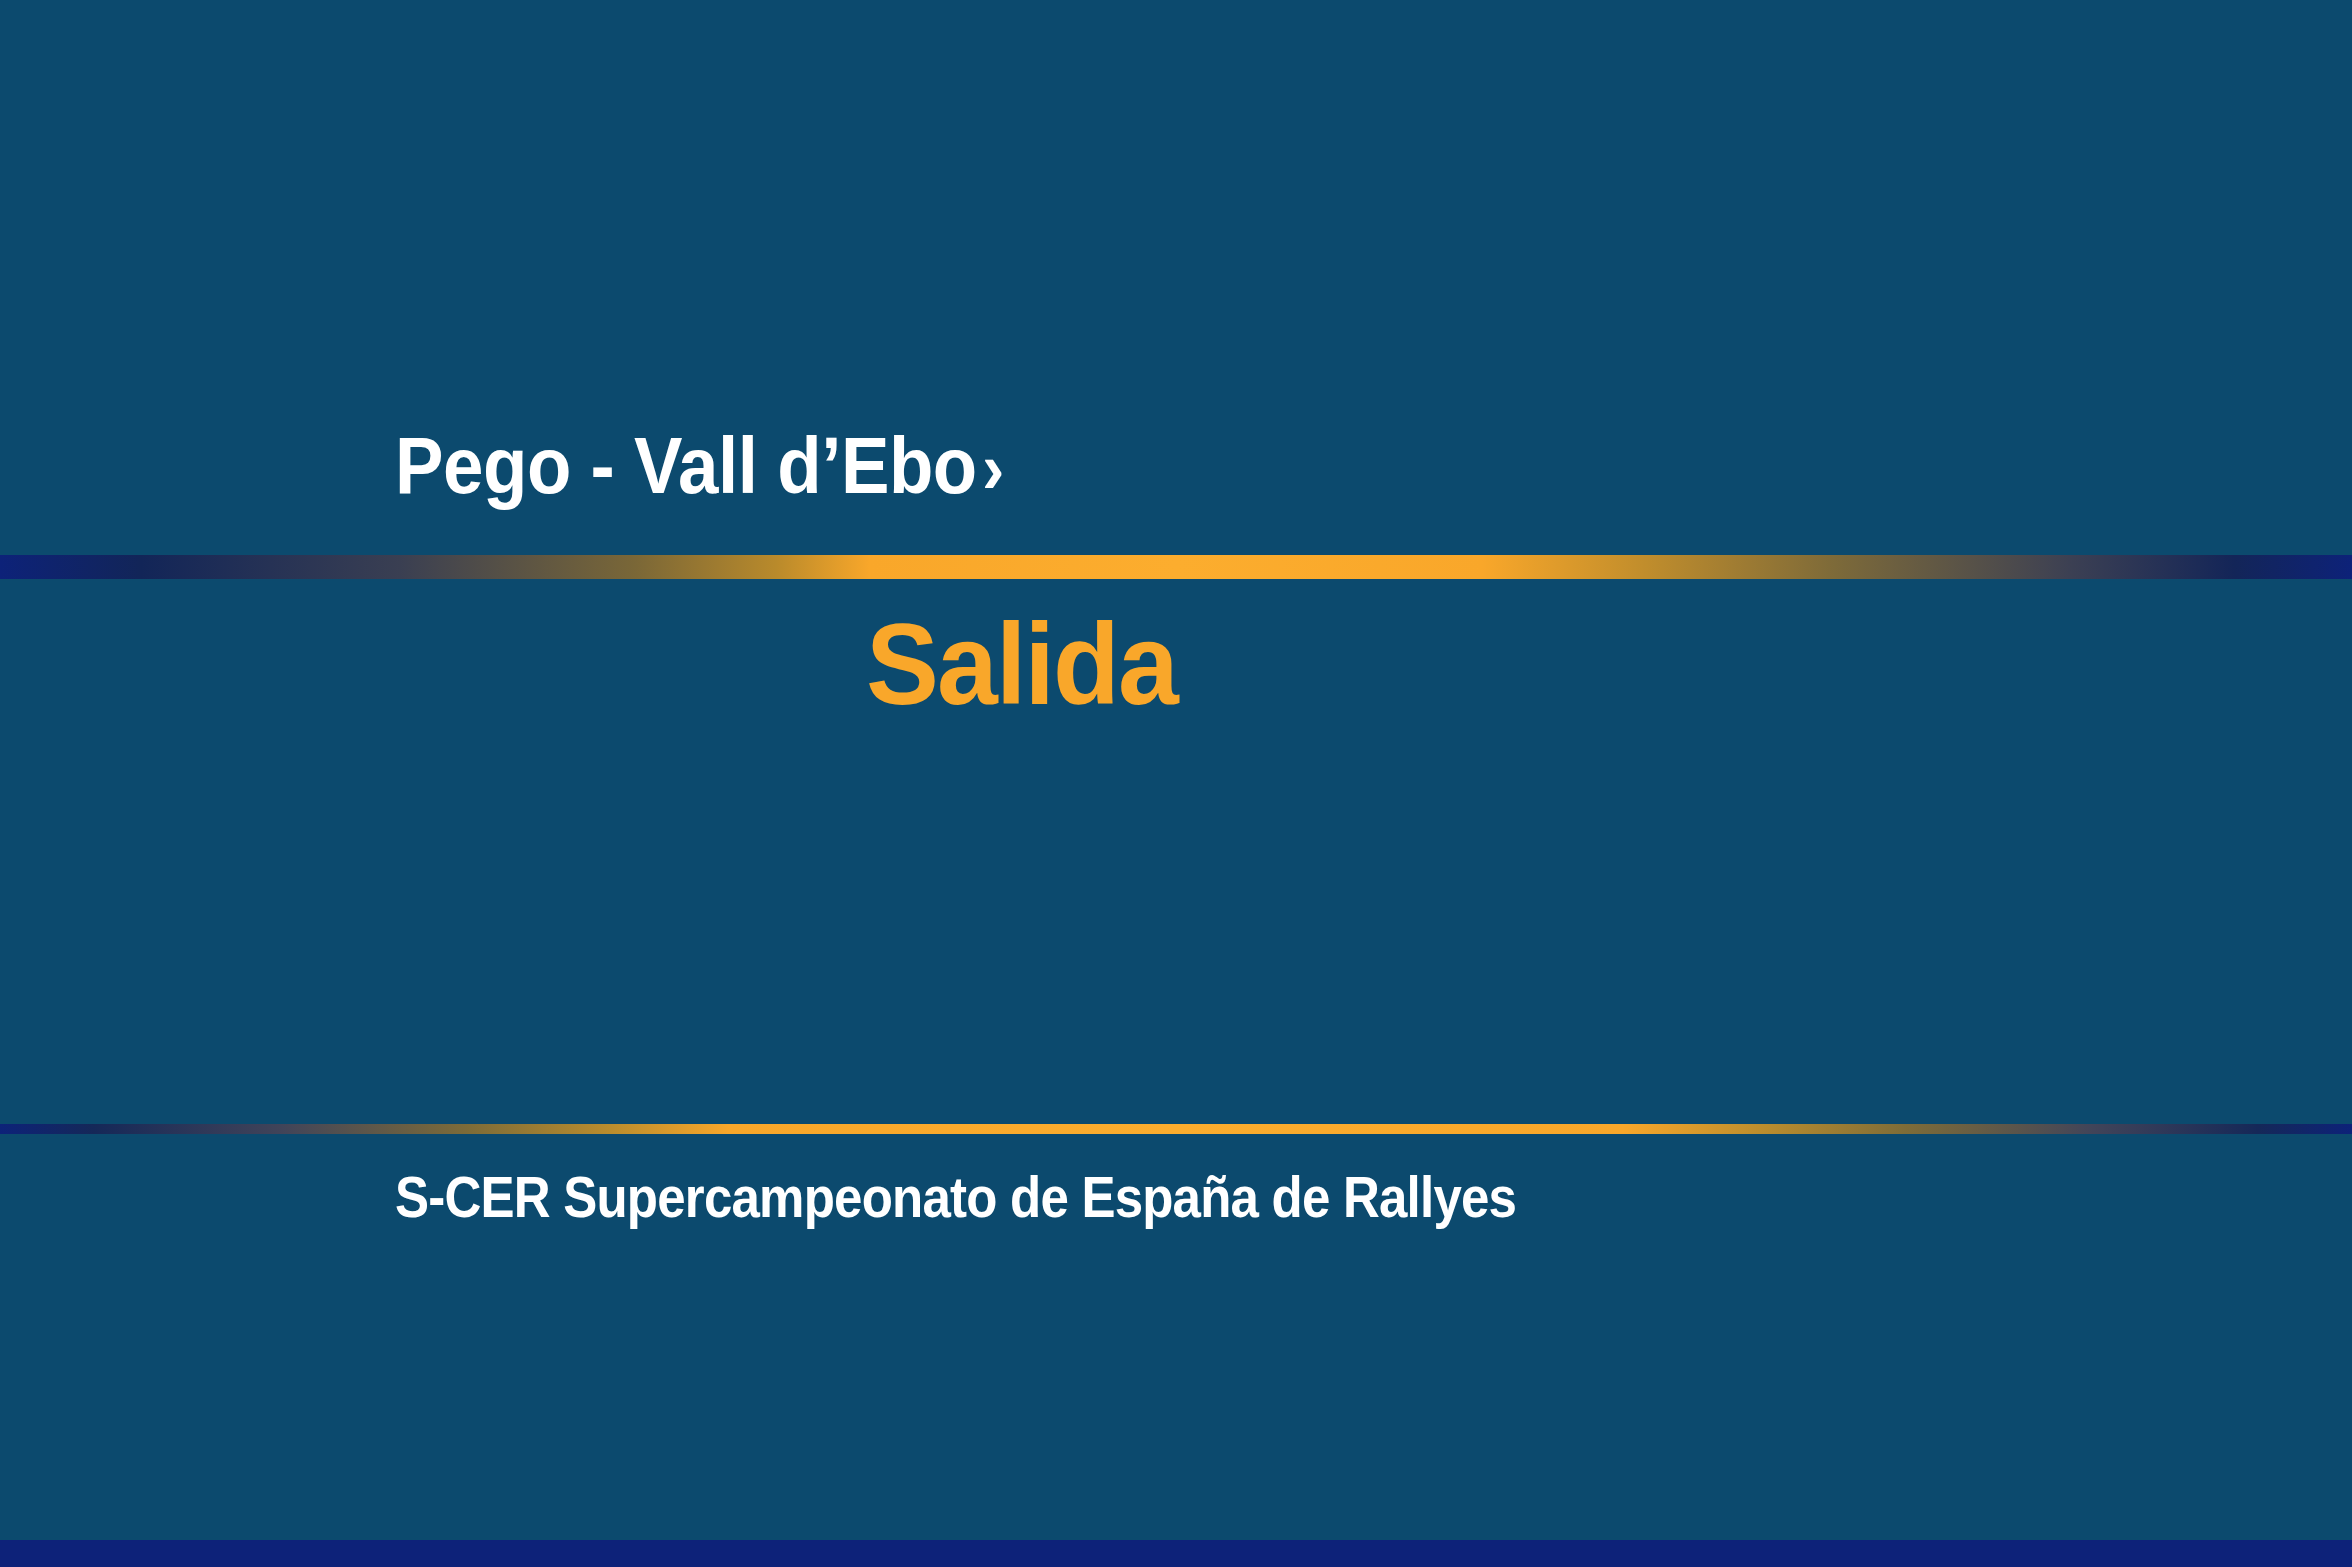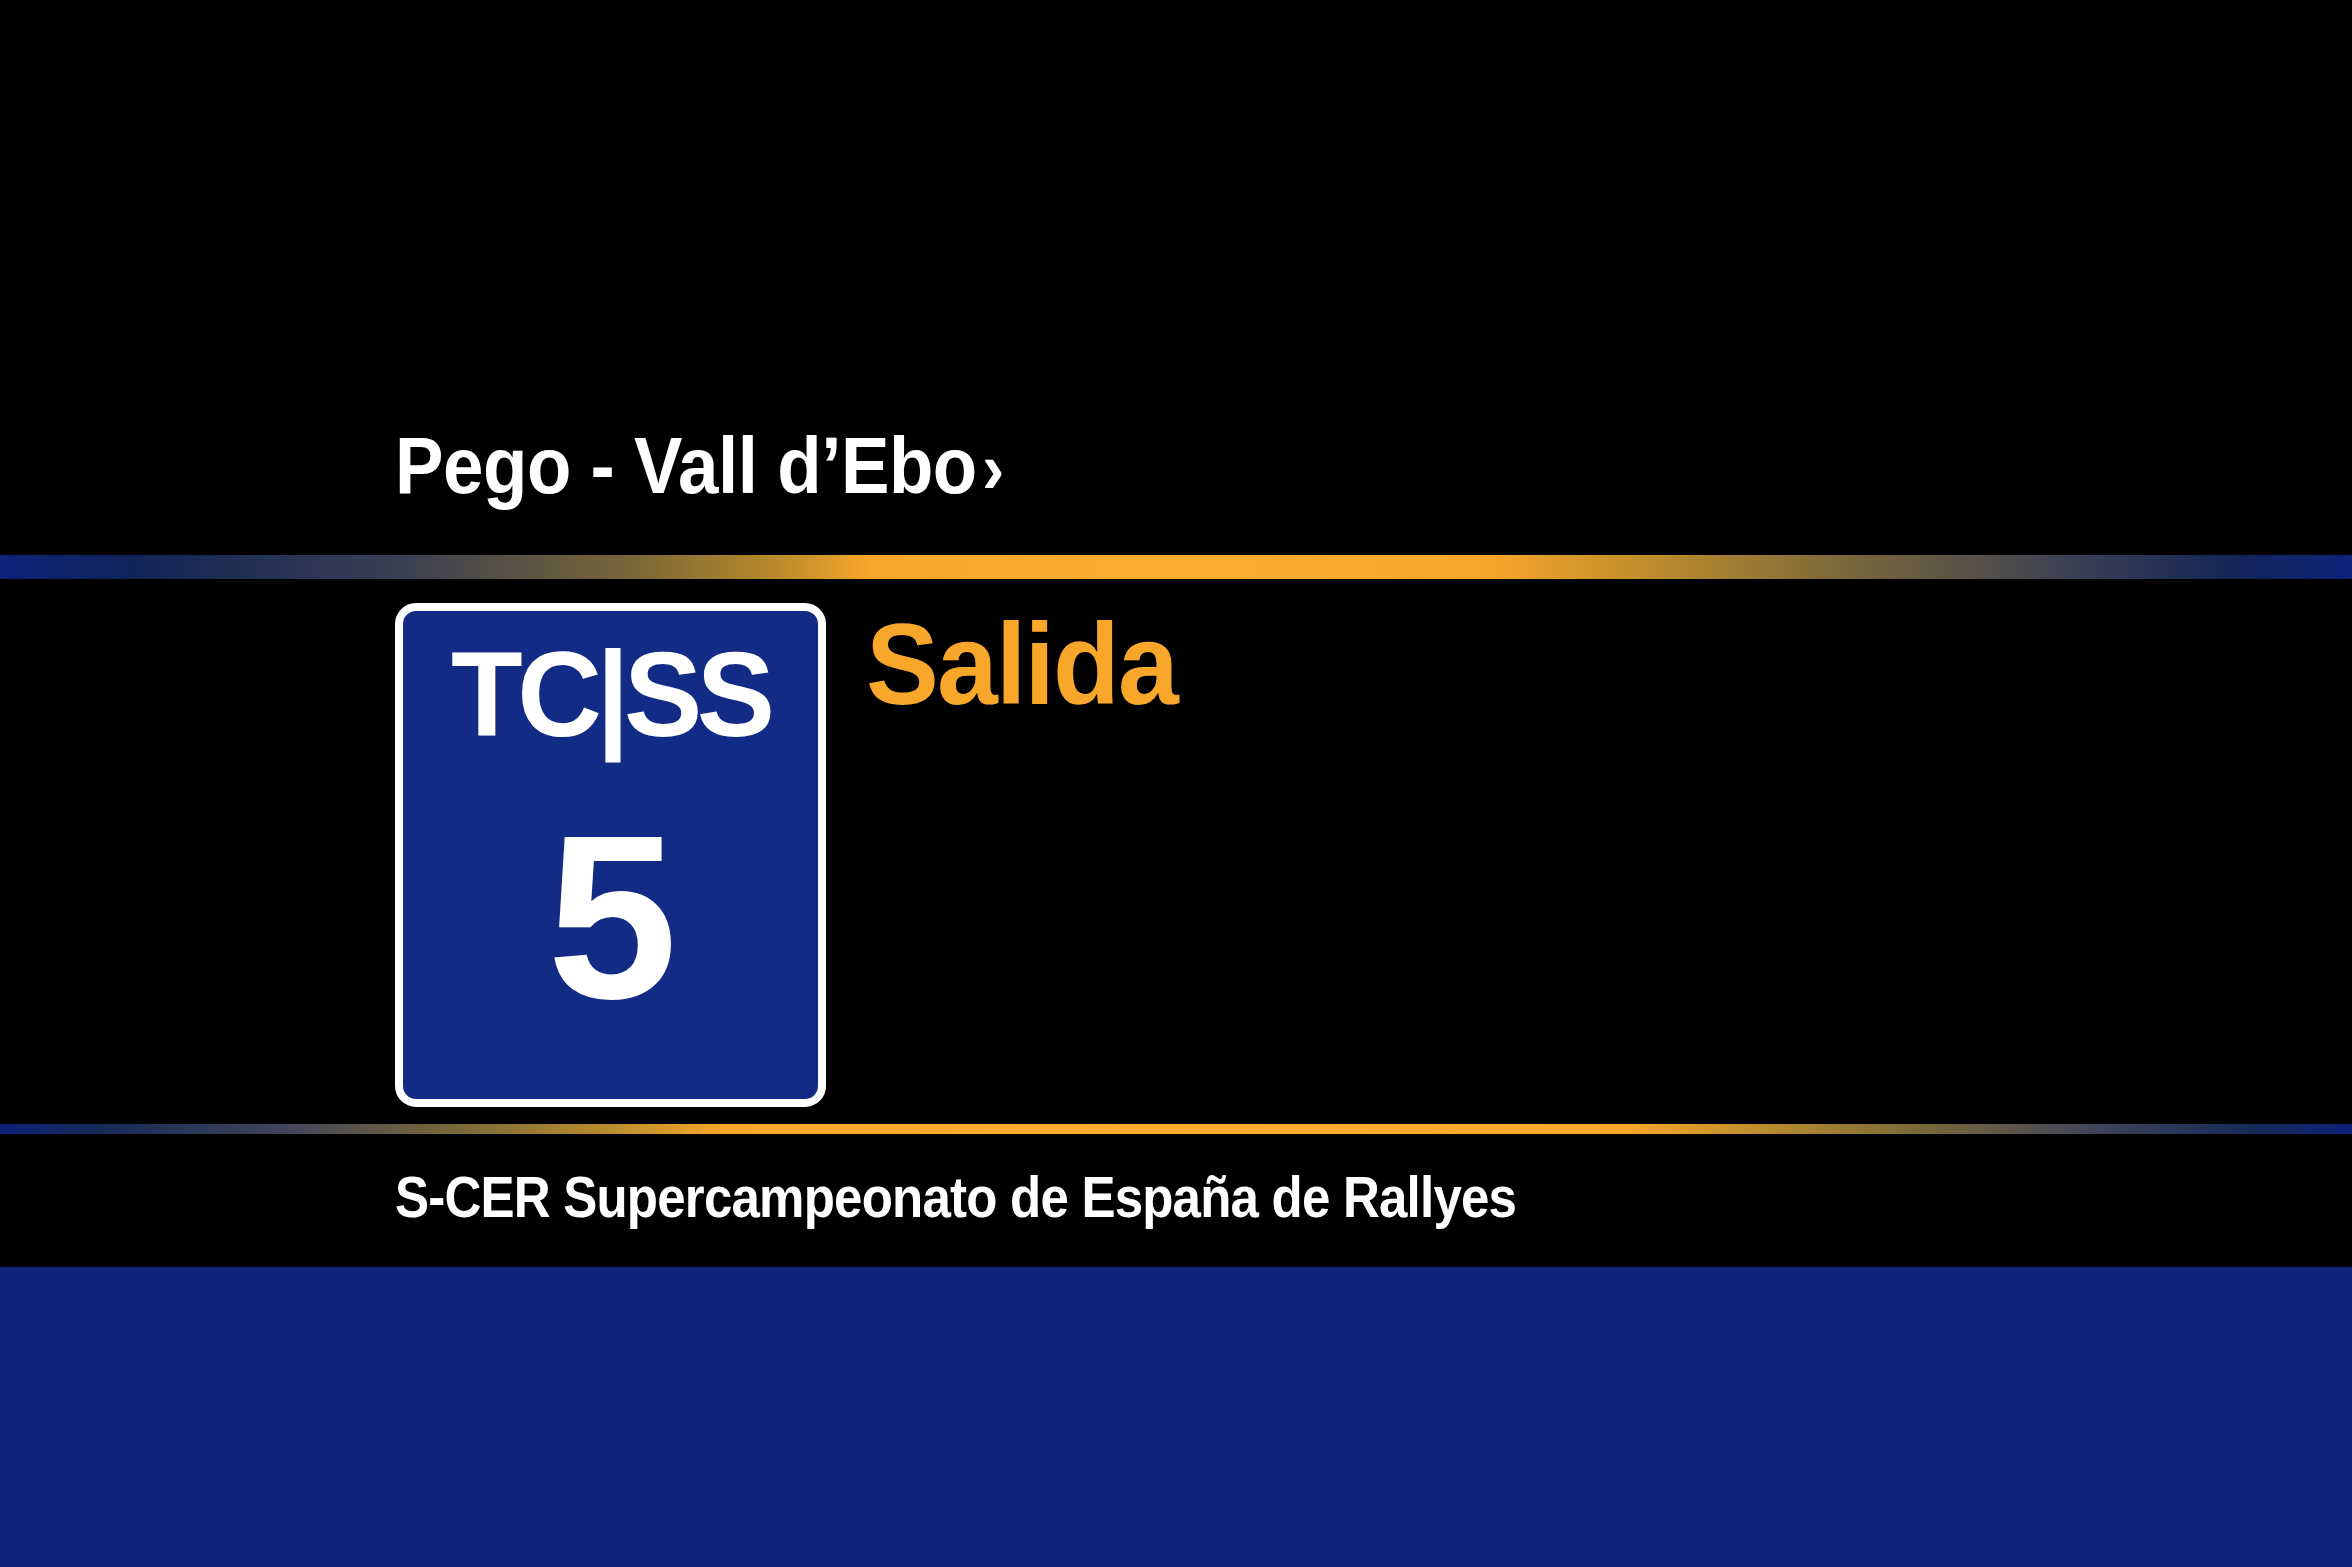--- a/index.html
+++ b/index.html
@@ -4,22 +4,22 @@
 <style>
   html, body {
     margin: 0;
     padding: 0;
     background: #0d2279;
   }
 
   #stage {
     position: relative;
     width: 2352px;
-    height: 1267px;
-    background: #000000;
+    height: 1540px;
+    background: #0c4a6e;
     overflow: hidden;
     font-family: "Liberation Sans", sans-serif;
   }
 
   
 
   .stage-title {
     position: absolute;
     left: 395px;
     top: 426px;
@@ -162,24 +162,20 @@
 <body>
 
 <div id="stage">
 
   <div class="stage-title">
     <span>Pego - Vall d’Ebo</span><span class="chevron">›</span>
   </div>
 
   <div class="rule rule-top"></div>
 
-  <div class="badge">
-    <div class="badge-code">TC|SS</div>
-    <div class="badge-number">5</div>
-  </div>
 
   <div class="status-word">Salida</div>
 
   <div class="rule rule-bottom"></div>
 
   <div class="championship">S-CER Supercampeonato de España de Rallyes</div>
 
 </div>
 
 

